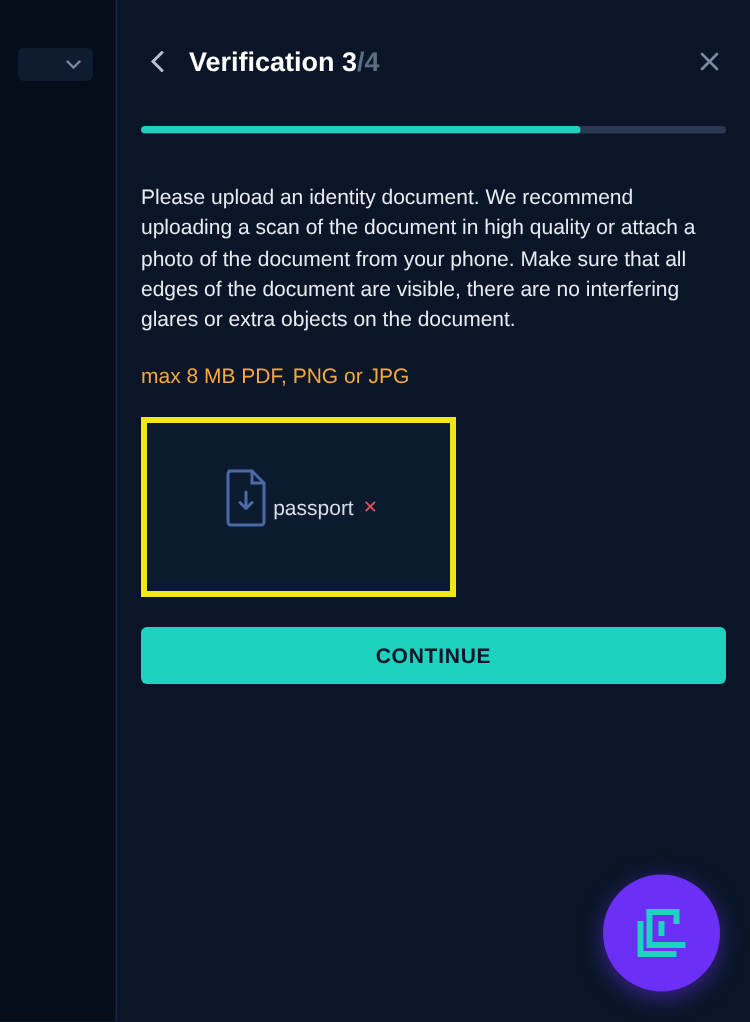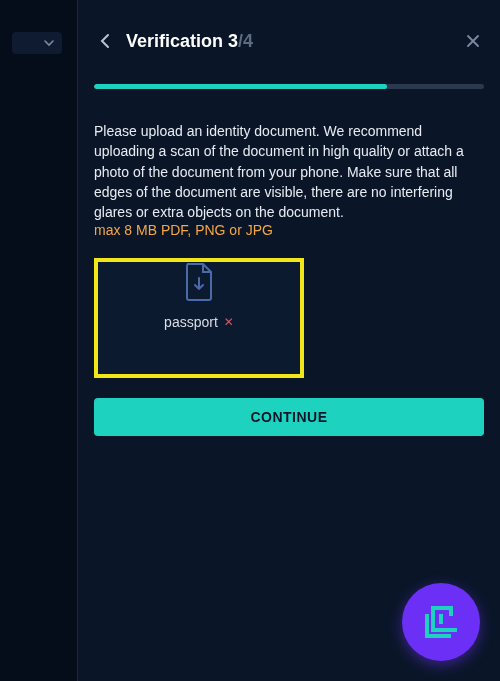--- a/index.html
+++ b/index.html
@@ -88,38 +88,39 @@
       height: 100%;
       width: 75%;
       background: #1dd3c0;
       border-radius: 3px;
     }
     .description {
       font-size: 14px;
       line-height: 1.45;
       color: #e8ecf2;
       font-weight: 500;
-      margin-bottom: 0;
+      margin-bottom: 20px;
     }
     .file-hint {
       font-size: 14px;
       color: #f5a742;
       margin-bottom: 20px;
     }
     .upload-row {
       display: flex;
       margin-bottom: 20px;
     }
     .upload-zone {
       width: 210px;
       height: 120px;
       border: 4px solid #f2e518;
       display: flex;
-      flex-direction: column;
-      align-items: center;
+      flex-direction: row;
+      align-items: center;
+      justify-content: center;
       background: #0c1a30;
       cursor: pointer;
     }
     .file-icon {
       width: 36px;
       height: 40px;
       margin-bottom: 12px;
       display: flex;
       align-items: center;
       justify-content: center;

